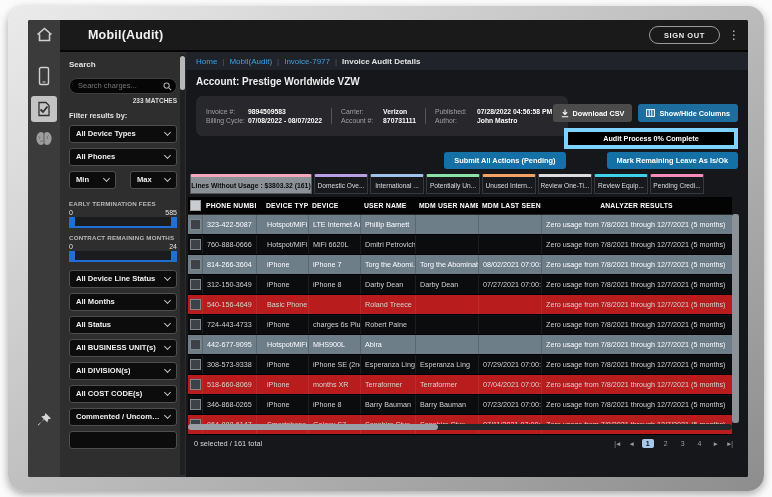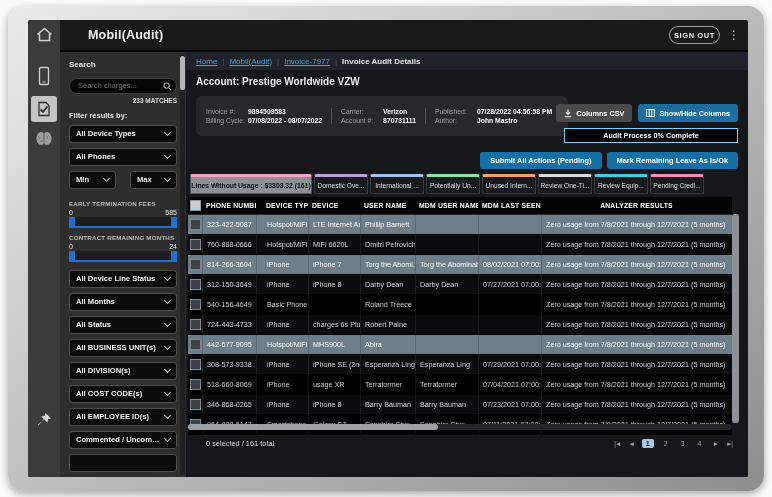--- a/index.html
+++ b/index.html
@@ -16,21 +16,21 @@
   .rail-phone{margin-top:24px;}
   .rail-tile{margin-top:10px;width:26px;height:26px;background:#c4c4c4;border-radius:3px;display:flex;align-items:center;justify-content:center;}
   .rail-brain{margin-top:8px;}
   .rail-pin{margin-top:auto;margin-bottom:48px;}
 
   
   .appmain{flex:1;display:flex;flex-direction:column;min-width:0;}
   .topbar{height:30px;background:#1a1a1a;border-bottom:2px solid #060606;display:flex;align-items:center;flex-shrink:0;}
   .title{margin-left:28px;font-size:12.5px;font-weight:bold;color:#f2f2f2;letter-spacing:.2px;}
   .topbar-right{margin-left:auto;display:flex;align-items:center;gap:8px;margin-right:8px;}
-  .signout{border:1px solid #9a9a9a;border-radius:9px;height:16px;padding:0 4px;display:flex;align-items:center;
+  .signout{border:1px solid #9a9a9a;border-radius:9px;height:16px;padding:0 14px;display:flex;align-items:center;
            color:#ececec;font-size:7.5px;font-weight:bold;letter-spacing:.6px;background:transparent;}
   .kebab{color:#c8c8c8;font-size:12px;line-height:12px;}
 
   .content{flex:1;display:flex;min-height:0;}
 
   
   .sidebar{width:126px;background:#2e2e2e;flex-shrink:0;position:relative;padding:8px 9px 0 9px;box-sizing:border-box;}
   .sb-label{font-size:8px;color:#e2e2e2;font-weight:bold;margin-bottom:5px;}
   .search-wrap{position:relative;margin-bottom:3px;}
   .search-input{width:100%;box-sizing:border-box;height:16px;background:#060606;border:1px solid #3f3f3f;border-radius:8px;
@@ -50,67 +50,67 @@
   .slider-track{position:relative;height:9px;background:#1a1c1e;border-bottom:2px solid #1f6fd4;}
   .slider-handle{position:absolute;top:0;width:6px;height:11px;background:#1f6fd4;}
   .slider-handle.left{left:0;} .slider-handle.right{right:0;}
   .sb-gap{height:4px;}
   .sb-scrollbar{position:absolute;right:1px;top:2px;bottom:2px;width:5px;background:#202020;border-radius:3px;}
   .sb-thumb{position:absolute;top:2px;left:0;width:5px;height:34px;background:#b7b7b7;border-radius:3px;}
 
   
   .main{flex:1;position:relative;background:#15171a;min-width:0;}
   .breadcrumb{height:18px;background:#20242a;display:flex;align-items:center;gap:5px;padding-left:10px;font-size:8px;white-space:nowrap;}
-  .bc-link{color:#3f9fdf;text-decoration:underline;} .bc-sep{color:#5a5a5a;} .bc-cur{color:#e2e2e2;font-weight:600;}
+  .bc-link{color:#3f9fdf;} .bc-sep{color:#5a5a5a;} .bc-cur{color:#e2e2e2;font-weight:600;}
   .account{position:absolute;top:24px;left:10px;font-size:10px;font-weight:bold;color:#ededed;}
   .infocard{position:absolute;top:44px;left:10px;width:372px;height:40px;background:#28282c;border-radius:6px;
             display:flex;align-items:center;padding:0 10px;box-sizing:border-box;overflow:hidden;white-space:nowrap;}
   .ig{display:flex;flex-direction:column;justify-content:center;gap:2px;padding-right:9px;}
   .ig + .ig{border-left:1px solid #54545a;padding-left:9px;}
   .ig-row{display:flex;}
   .ig-l{color:#a0a0a0;font-size:6.8px;width:42px;flex-shrink:0;}
   .ig-v{color:#fafafa;font-size:6.8px;font-weight:bold;}
 
   .hdr-right{position:absolute;top:52px;right:10px;width:174px;}
   .hdr-btns{display:flex;justify-content:flex-end;gap:6px;}
   .btn{height:18px;border-radius:3px;color:#fff;font-size:7.3px;font-weight:bold;display:flex;align-items:center;gap:4px;padding:0 8px;white-space:nowrap;}
   .btn-download{background:#4b4b4b;}
   .btn-columns{background:#1d6d9e;}
-  .progress{margin-top:6px;height:13px;background:#000;border:1px solid #7dd3fc;color:#fff;font-size:7.2px;font-weight:600;
+  .progress{margin-top:6px;height:13px;background:#000;border:4px solid #7dd3fc;color:#fff;font-size:7.2px;font-weight:600;
             display:flex;align-items:center;justify-content:center;}
   .actions{position:absolute;top:100px;right:10px;display:flex;gap:5px;}
-  .btn-primary{background:#1571a5;height:17px;border-radius:3px;color:#fff;font-size:7.4px;font-weight:bold;display:flex;align-items:center;padding:0 10px;white-space:nowrap;}
+  .btn-primary{background:#1571a5;height:17px;border-radius:3px;color:#fff;font-size:7.4px;font-weight:bold;display:flex;align-items:center;padding:0 10px;white-space:nowrap;margin-left:36px;}
 
   .tabs{position:absolute;top:122px;left:4px;right:6px;height:20px;display:flex;gap:2px;align-items:flex-end;}
   .tab{height:20px;width:54px;box-sizing:border-box;background:#17191c;border:1px solid #36393d;border-top:3px solid #888;
        color:#dcdcdc;font-size:6.6px;display:flex;align-items:center;justify-content:center;border-radius:2px 2px 0 0;
        overflow:hidden;white-space:nowrap;padding:0 3px;}
   .tab.active{width:122px;background:#8b9197;color:#0c0c0c;font-weight:bold;font-size:6.8px;border-color:#55595e;}
 
   .table{position:absolute;top:145px;left:2px;right:16px;}
   .thead{display:flex;background:#030303;height:17px;align-items:center;border-bottom:1px solid #2a2a2a;
          color:#fff;font-size:6.8px;font-weight:bold;letter-spacing:.2px;}
   .trow{display:flex;height:19px;align-items:center;border-bottom:1px solid #000;font-size:7.2px;}
   .trow.hl{background:#6e7e89;color:#fdfdfd;}
   .trow.dark{background:#0a0c0d;color:#cfcfcf;}
-  .trow.mid{background:#000000;color:#d3d3d3;}
+  .trow.mid{background:#b91c1c;color:#d3d3d3;}
   .c{box-sizing:border-box;padding-left:4px;white-space:nowrap;overflow:hidden;height:100%;display:flex;align-items:center;}
   .col-check{width:14px;justify-content:center;padding-left:0;}
   .col-phone{width:54px;} .col-dtype{width:52px;padding-left:10px;} .col-dev{width:52px;} .col-user{width:55px;}
   .col-mdmu{width:63px;} .col-seen{width:63px;} .col-ana{flex:1;}
   .thead .col-ana{justify-content:center;padding-left:0;}
   .trow .c + .c{border-left:1px solid rgba(255,255,255,.07);}
   .trow.hl .c + .c{border-left-color:rgba(0,0,0,.18);}
   .cb{width:9px;height:9px;border:1px solid #82878c;background:#3c4247;flex-shrink:0;}
   .thead .cb{background:#c9cdd1;border-color:#9a9ea2;}
   .vscroll{position:absolute;top:162px;right:9px;width:7px;height:209px;background:#2a2e32;}
   .vthumb{width:7px;height:100%;background:#8b9196;border-radius:3px;}
   .hscroll{position:absolute;top:372px;left:2px;right:16px;height:6px;background:#24272a;border-radius:3px;}
   .hthumb{width:46%;height:6px;background:#9aa0a5;border-radius:3px;}
-  .footerbar{position:absolute;top:382px;left:20px;right:16px;height:18px;display:flex;justify-content:space-between;align-items:center;}
+  .footerbar{position:absolute;top:382px;left:8px;right:16px;height:18px;display:flex;justify-content:space-between;align-items:center;}
   .selsum{font-size:7.4px;color:#d6d6d6;}
   .pager{display:flex;gap:8px;align-items:center;font-size:7px;color:#9b9b9b;}
   .pgnav{font-size:6.5px;letter-spacing:-1px;color:#9b9b9b;}
   .page{padding:1px 3px;border-radius:2px;}
   .page.active{background:#a9c7e7;color:#0a1520;font-weight:bold;padding:1px 4px;}
 </style>
 </head>
 <body>
 
 <div class="stage">
@@ -242,24 +242,20 @@
               </div>
               <div class="sb-select">
                 <span class="txt">All DIVISION(s)</span>
                 <span class="chev"></span>
               </div>
               <div class="sb-select">
                 <span class="txt">All COST CODE(s)</span>
                 <span class="chev"></span>
               </div>
               <div class="sb-select">
-                <span class="txt">All EMPLOYEE ID(s)</span>
-                <span class="chev"></span>
-              </div>
-              <div class="sb-select">
                 <span class="txt">Commented / Uncommented l</span>
                 <span class="chev"></span>
               </div>
               <div class="sb-select">
                 
               </div>
             </div>
 
           <div class="sb-scrollbar">
               <span class="sb-thumb"></span>
@@ -312,21 +308,21 @@
                 </div>
               </div>
             </div>
 
           <div class="hdr-right">
             <div class="hdr-btns">
               <div class="btn btn-download">
                 <svg width="8" height="9" viewBox="0 0 8 9">
                     <path d="M4 0.5 V5 M1.8 3.2 L4 5.4 L6.2 3.2 M0.8 7.8 H7.2" fill="none" stroke="#fff" stroke-width="1.1"></path>
                   </svg>
-                <span>Columns CSV</span>
+                <span>Download CSV</span>
               </div>
               <div class="btn btn-columns">
                 <svg width="9" height="8" viewBox="0 0 9 8">
                     <rect x="0.6" y="0.6" width="7.8" height="6.8" fill="none" stroke="#fff" stroke-width="1"></rect>
                     <line x1="3.2" y1="0.6" x2="3.2" y2="7.4" stroke="#fff" stroke-width="1"></line>
                     <line x1="5.8" y1="0.6" x2="5.8" y2="7.4" stroke="#fff" stroke-width="1"></line>
                   </svg>
                 <span>Show/Hide Columns</span>
               </div>
             </div>
@@ -476,21 +472,21 @@
                   <div class="c col-mdmu">Esperanza Ling</div>
                   <div class="c col-seen">07/29/2021 07:00:00</div>
                   <div class="c col-ana">Zero usage from 7/8/2021 through 12/7/2021 (5 months)</div>
                 </div>
                 <div class="trow mid">
                   <div class="c col-check">
                     <span class="cb"></span>
                   </div>
                   <div class="c col-phone">518-660-8069</div>
                   <div class="c col-dtype">iPhone</div>
-                  <div class="c col-dev">usage XR</div>
+                  <div class="c col-dev">months XR</div>
                   <div class="c col-user">Terraformer</div>
                   <div class="c col-mdmu">Terraformer</div>
                   <div class="c col-seen">07/04/2021 07:00:00</div>
                   <div class="c col-ana">Zero usage from 7/8/2021 through 12/7/2021 (5 months)</div>
                 </div>
                 <div class="trow dark">
                   <div class="c col-check">
                     <span class="cb"></span>
                   </div>
                   <div class="c col-phone">346-868-0265</div>

